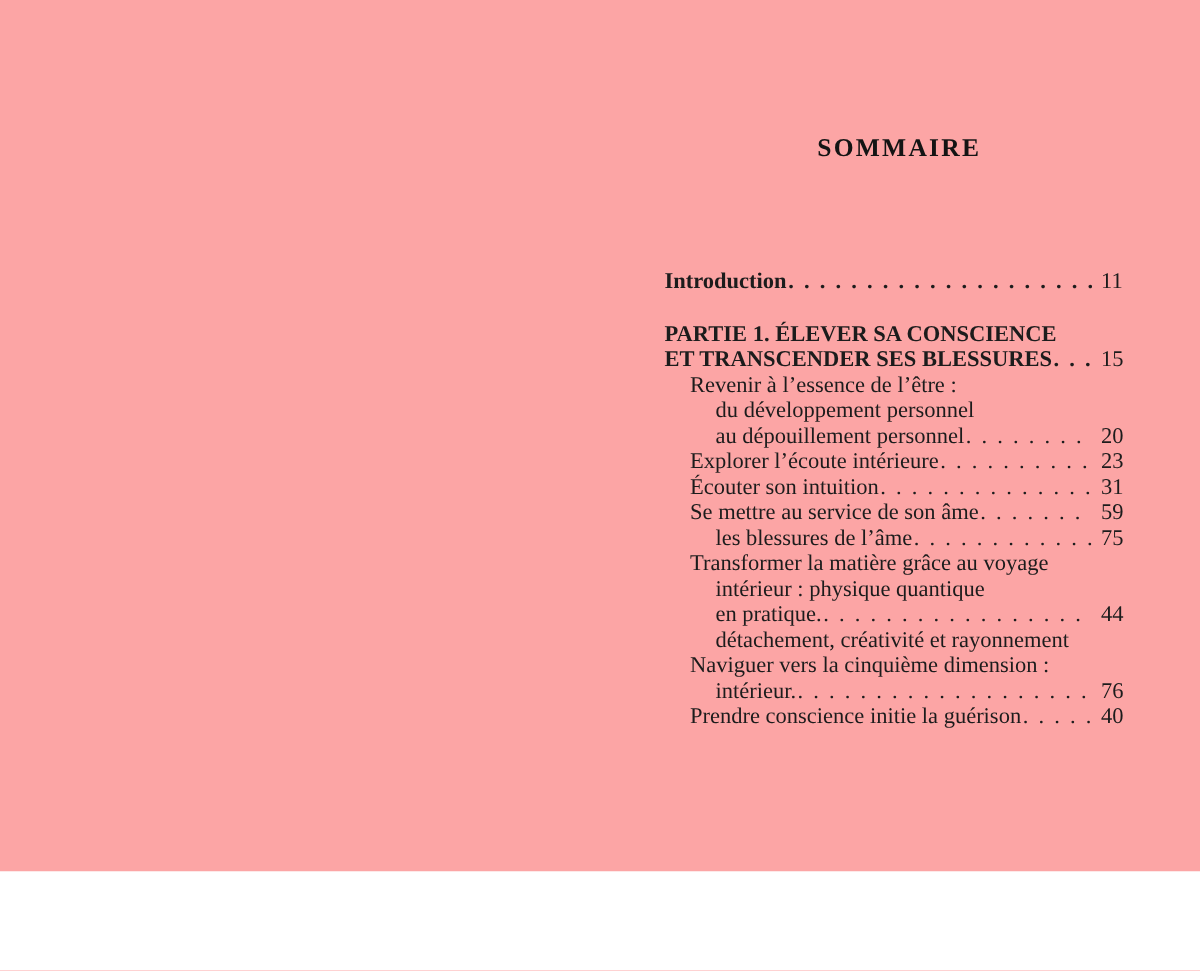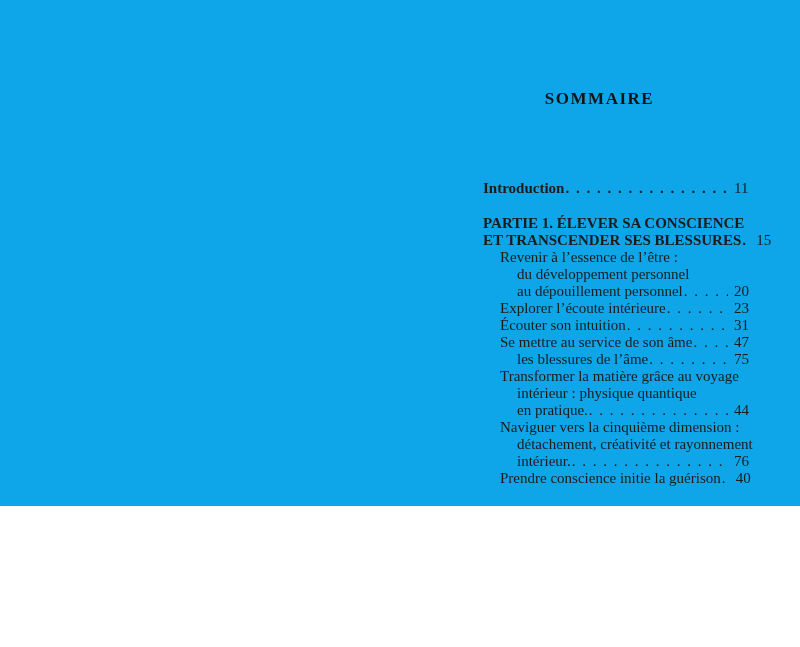--- a/index.html
+++ b/index.html
@@ -3,22 +3,22 @@
 <meta charset="utf-8">
 <style>
   html, body {
     margin: 0;
     padding: 0;
     background: #ffffff;
   }
   .book-page {
     position: relative;
     width: 800px;
-    height: 506px;
-    background: #0ea5e9;
+    height: 581px;
+    background: #fca5a5;
     font-family: "Liberation Serif", "DejaVu Serif", serif;
     color: #1c1c1c;
     overflow: hidden;
   }
   .content-column {
     position: absolute;
     left: 443px;
     top: 0;
     width: 313px;
     height: 647px;
@@ -46,21 +46,21 @@
   .entry { margin: 0; }
   .entry.space-before { margin-top: 18px; }
   .entry.bold { font-weight: bold; }
   .line {
     display: flex;
     align-items: baseline;
   }
   .level-2 .line { padding-left: 17px; }
   .level-2 .line.cont { padding-left: 34px; }
   .level-1 .line.cont { padding-left: 0; }
-  .label { white-space: pre; margin-left: 40px; }
+  .label { white-space: pre; }
   .leader {
     flex: 1 1 auto;
     overflow: hidden;
     white-space: nowrap;
     margin-left: 1px;
     margin-right: 6px;
     min-width: 8px;
   }
   .leader::after {
     content: ". . . . . . . . . . . . . . . . . . . . . . . . . . . . . . . . . . . . . . . . . . . . . . . .";
@@ -131,21 +131,21 @@
           <div class="line">
             <span class="label">Écouter son intuition</span>
             <span class="leader"></span>
             <span class="pagenum">31</span>
           </div>
         </div>
         <div class="entry level-2">
           <div class="line">
             <span class="label">Se mettre au service de son âme</span>
             <span class="leader"></span>
-            <span class="pagenum">47</span>
+            <span class="pagenum">59</span>
           </div>
         </div>
         <div class="entry level-2">
           <div class="line cont">
             <span class="label">les blessures de l’âme</span>
             <span class="leader"></span>
             <span class="pagenum">75</span>
           </div>
         </div>
         <div class="entry level-2">
@@ -155,25 +155,25 @@
           <div class="line cont">
             <span class="label">intérieur : physique quantique</span>
           </div>
           <div class="line cont">
             <span class="label">en pratique.</span>
             <span class="leader"></span>
             <span class="pagenum">44</span>
           </div>
         </div>
         <div class="entry level-2">
+          <div class="line cont">
+            <span class="label">détachement, créativité et rayonnement</span>
+          </div>
           <div class="line">
             <span class="label">Naviguer vers la cinquième dimension :</span>
-          </div>
-          <div class="line cont">
-            <span class="label">détachement, créativité et rayonnement</span>
           </div>
           <div class="line cont">
             <span class="label">intérieur.</span>
             <span class="leader"></span>
             <span class="pagenum">76</span>
           </div>
         </div>
         <div class="entry level-2">
           <div class="line">
             <span class="label">Prendre conscience initie la guérison</span>

